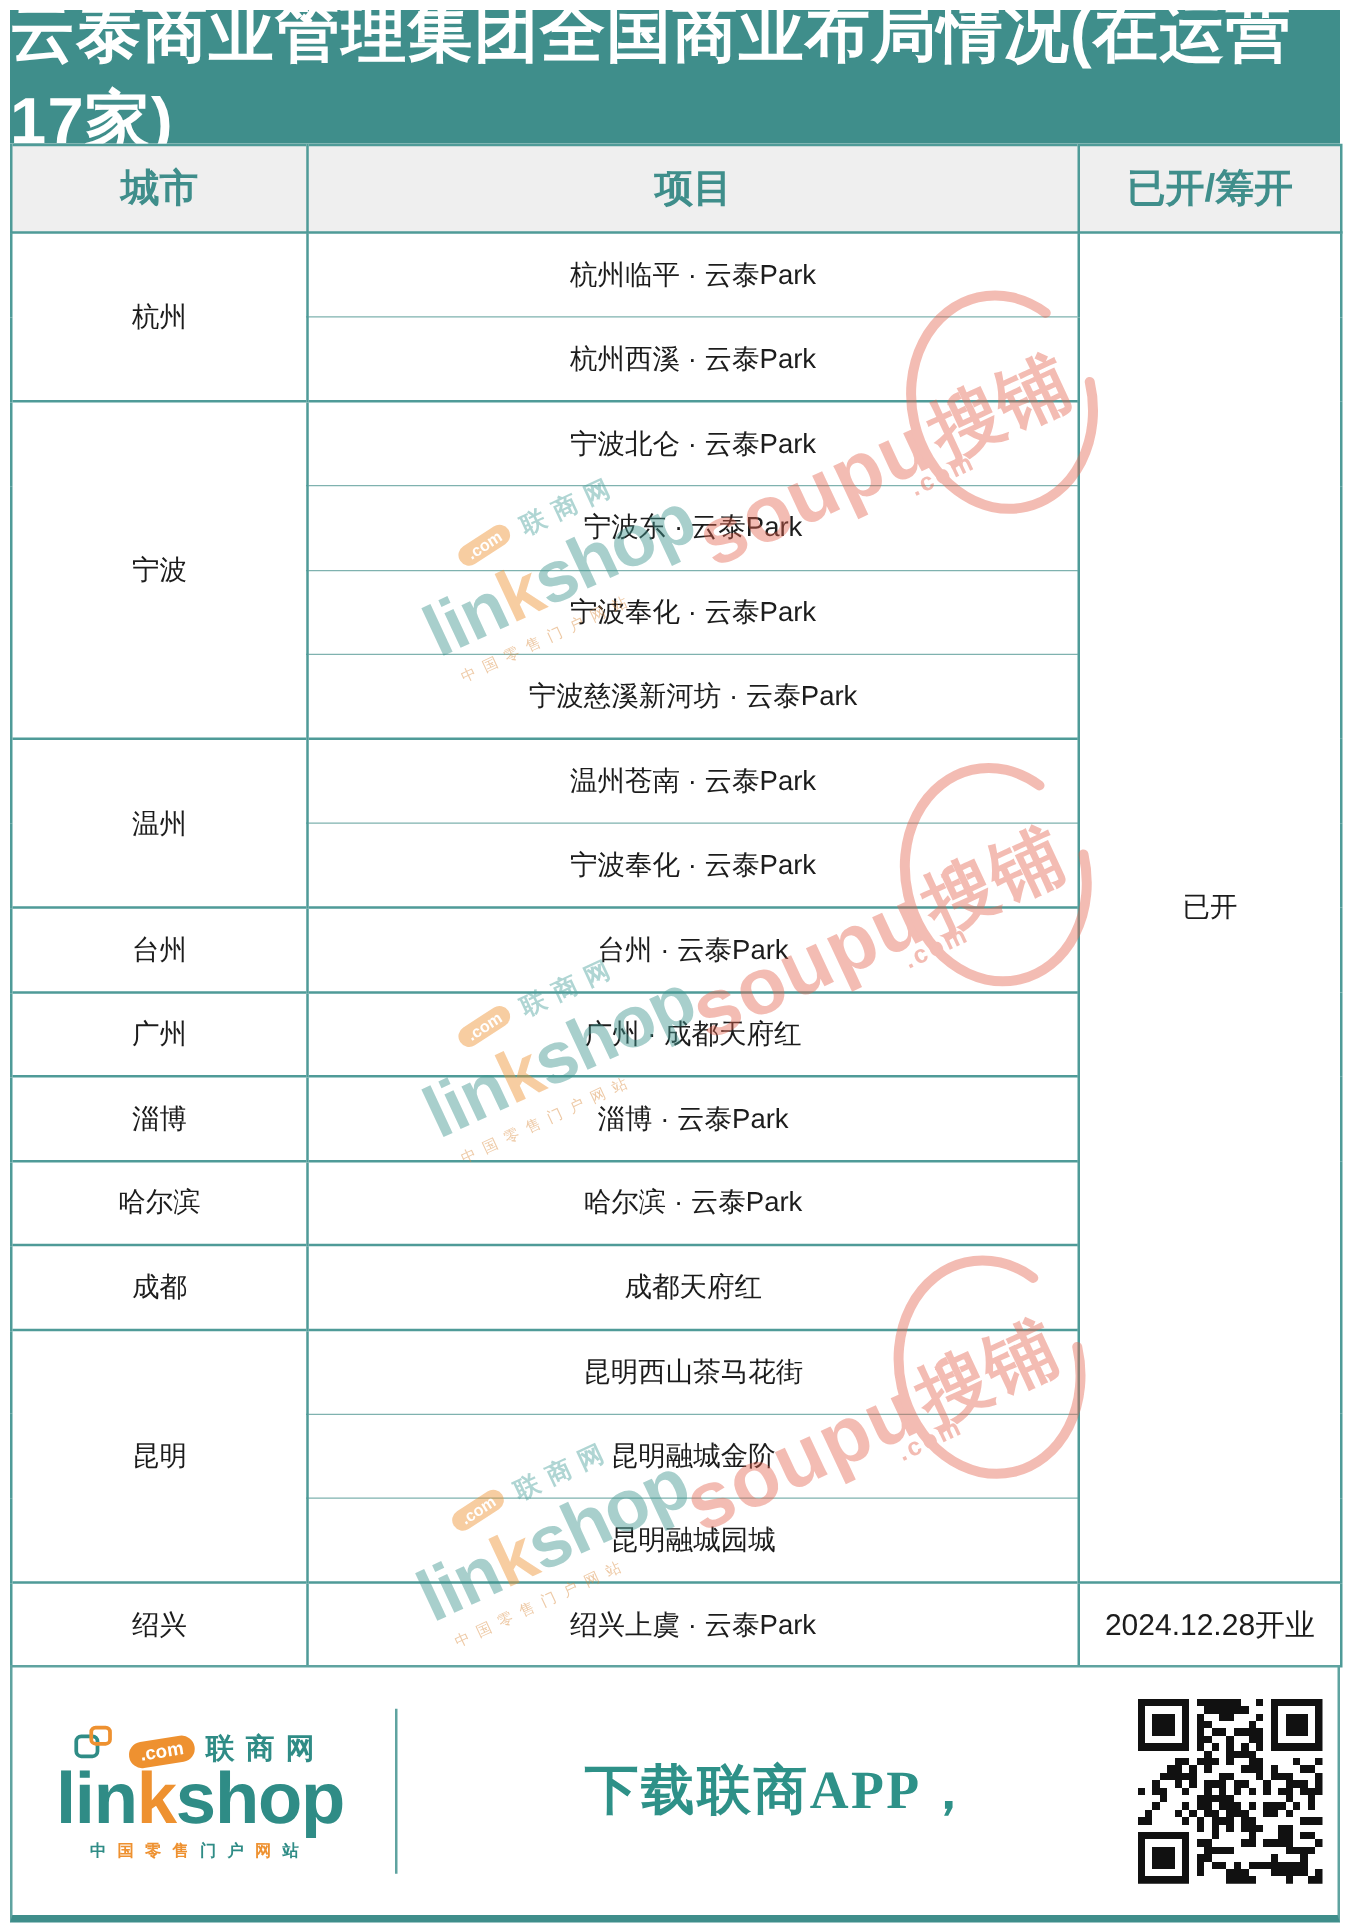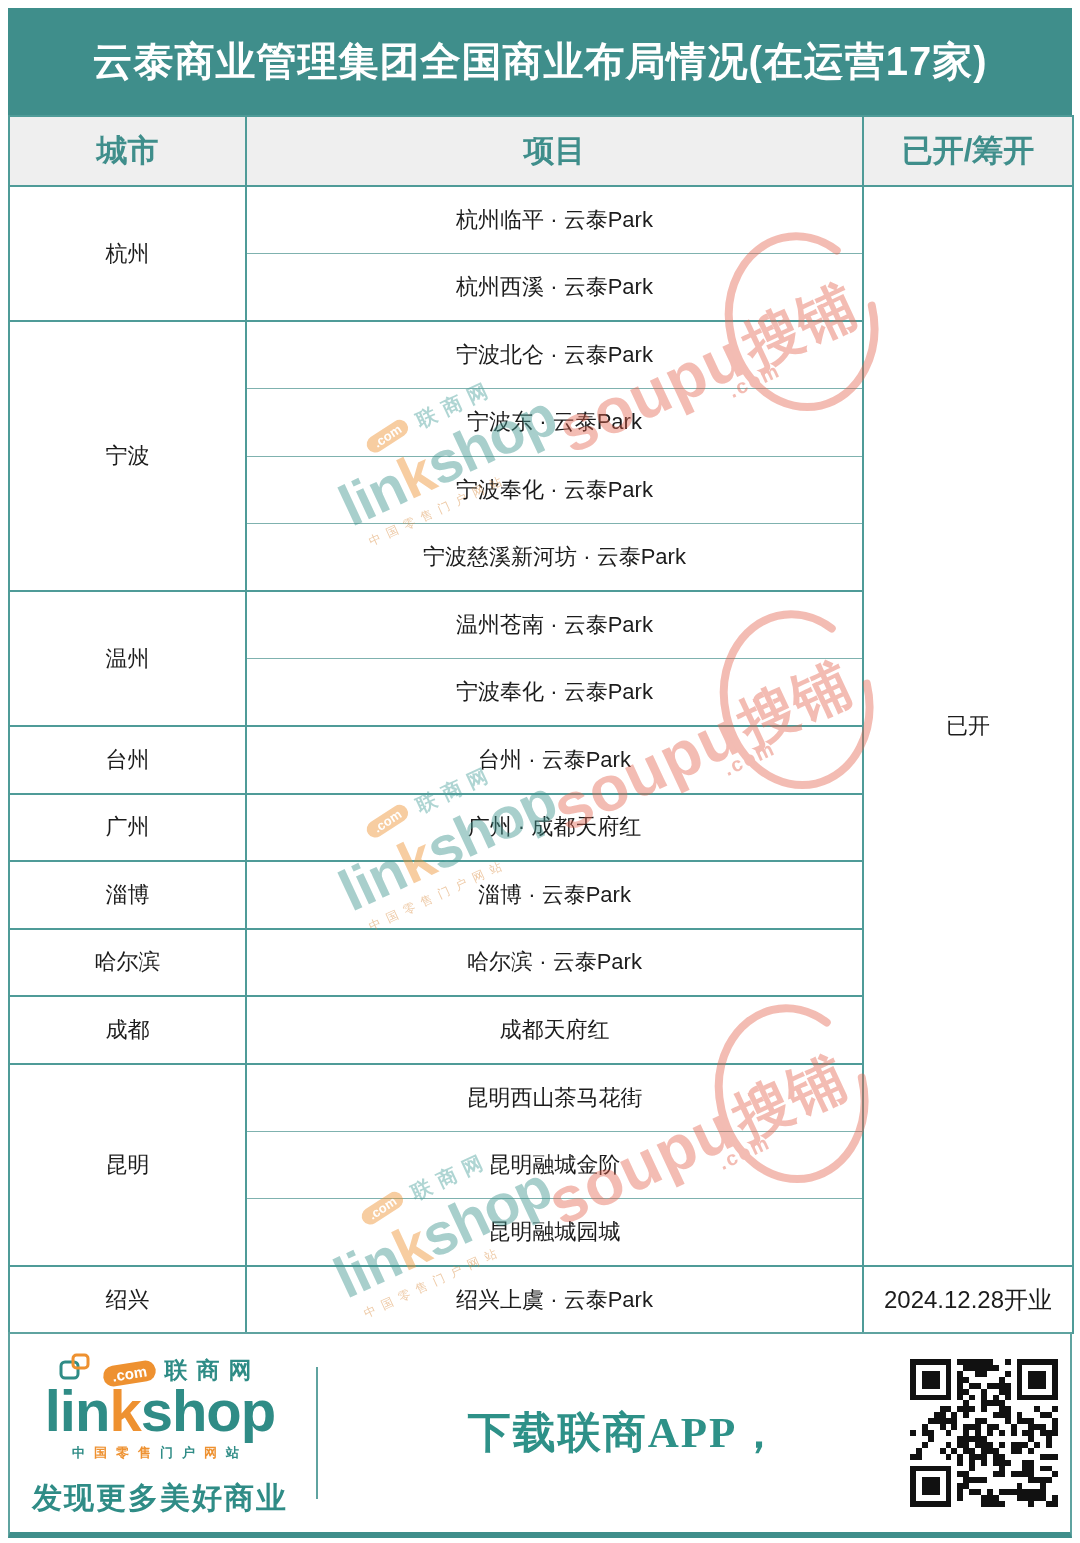--- a/index.html
+++ b/index.html
@@ -15,21 +15,21 @@
     background:#ffffff;
     overflow:hidden;
   }
   
   .title-bar {
     position:absolute;
     left:8px; top:8px;
     width:1064px; height:107px;
     background:#3F8E8B;
     color:#ffffff;
-    font-size:40px;
+    font-size:52px;
     font-weight:bold;
     display:flex;
     align-items:center;
     justify-content:center;
     letter-spacing:1px;
   }
   
   table.layout-table {
     position:absolute;
     left:8px; top:115px;
@@ -280,21 +280,20 @@
           <svg width="36" height="30" viewBox="0 0 36 30">
             <rect x="2" y="10" width="17" height="16" rx="4" fill="none" stroke="#2F8C86" stroke-width="3"></rect>
             <rect x="14" y="3" width="15" height="13" rx="3.5" fill="none" stroke="#EE9130" stroke-width="3"></rect>
           </svg>
         </span>
         <span class="logo-com-badge">.com</span>
         <span class="logo-cn">联商网</span>
       </div>
       <div class="logo-word"><span>lin</span><span class="k-org">k</span><span>shop</span></div>
       <div class="logo-tagline" id="logo-tagline"><span style="color: rgb(47, 140, 134);">中</span><span style="color: rgb(238, 145, 48);">国</span><span style="color: rgb(238, 145, 48);">零</span><span style="color: rgb(238, 145, 48);">售</span><span style="color: rgb(47, 140, 134);">门</span><span style="color: rgb(47, 140, 134);">户</span><span style="color: rgb(238, 145, 48);">网</span><span style="color: rgb(47, 140, 134);">站</span></div>
-      <div class="logo-slogan">发现更多美好商业</div>
     </div>
     <div class="footer-divider"></div>
     <div class="app-block">
       <div class="app-line">下载联商APP，</div>
     </div>
     <div class="qr-block">
       <svg id="qr-svg" width="148" height="148" viewBox="0 0 25 25" shape-rendering="crispEdges">
           <rect x="0" y="0" width="1" height="1" fill="#111111"></rect>
           <rect x="1" y="0" width="1" height="1" fill="#111111"></rect>
           <rect x="2" y="0" width="1" height="1" fill="#111111"></rect>

